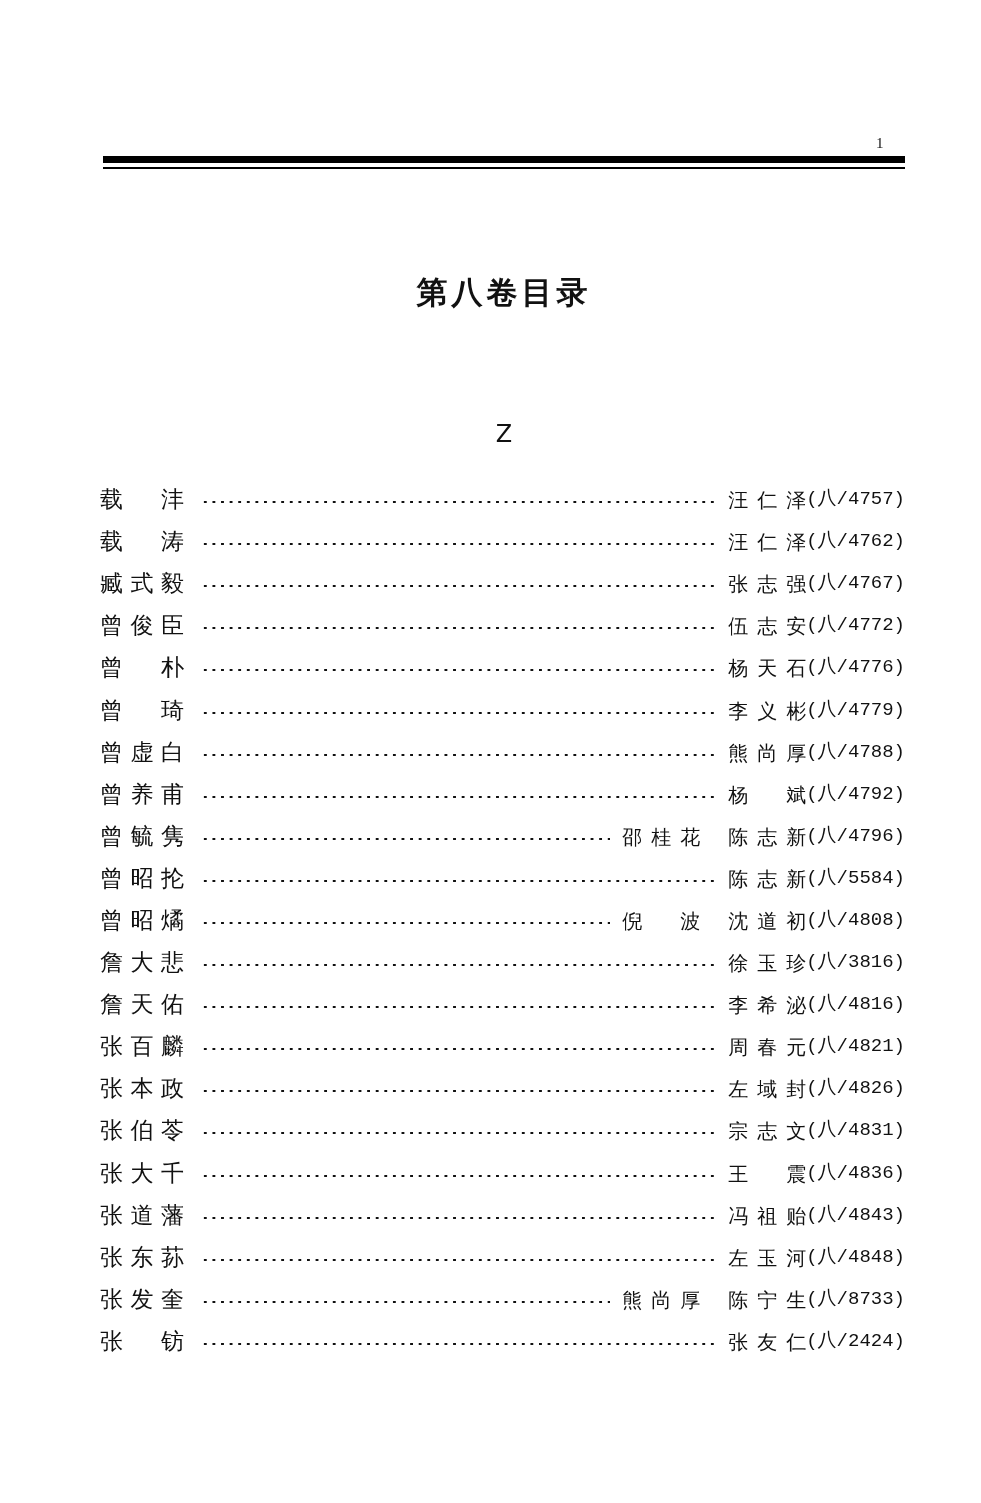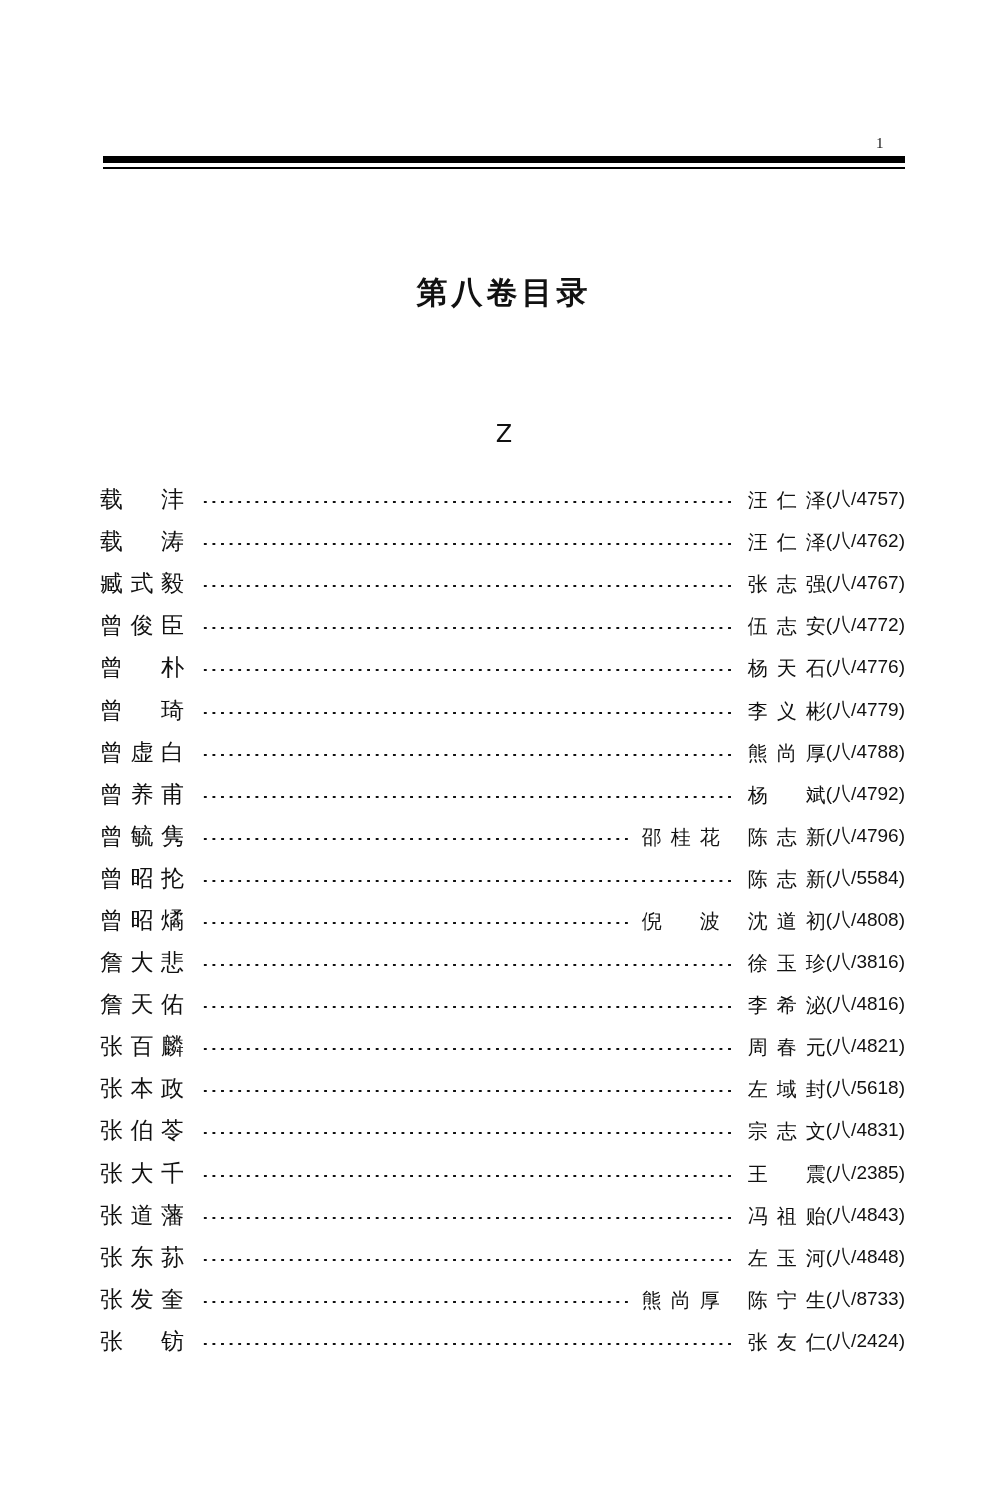--- a/index.html
+++ b/index.html
@@ -111,21 +111,21 @@
       width: 78px;
       font-size: 20px;
       line-height: 26px;
       display: flex;
       justify-content: space-between;
       white-space: nowrap;
       margin-top: 2px;
     }
     .pageref {
       flex: 0 0 auto;
-      font-family: Liberation Sans, sans-serif;
+      font-family: Liberation Mono, monospace;
       font-size: 19px;
       line-height: 26px;
       white-space: nowrap;
     }
     .ch { display: inline-block; }
   </style>
 </head>
 <body>
 
 <div class="page-number">1</div>
@@ -341,21 +341,21 @@
         <span class="ch">张</span>
         <span class="ch">本</span>
         <span class="ch">政</span>
       </span>
       <span class="leader"></span>
       <span class="author">
         <span class="ch">左</span>
         <span class="ch">域</span>
         <span class="ch">封</span>
       </span>
-      <span class="pageref">(八/5618)</span>
+      <span class="pageref">(八/4826)</span>
     </div>
     <div class="row">
       <span class="name">
         <span class="ch">张</span>
         <span class="ch">伯</span>
         <span class="ch">苓</span>
       </span>
       <span class="leader"></span>
       <span class="author">
         <span class="ch">宗</span>
@@ -368,21 +368,21 @@
       <span class="name">
         <span class="ch">张</span>
         <span class="ch">大</span>
         <span class="ch">千</span>
       </span>
       <span class="leader"></span>
       <span class="author">
         <span class="ch">王</span>
         <span class="ch">震</span>
       </span>
-      <span class="pageref">(八/2385)</span>
+      <span class="pageref">(八/4836)</span>
     </div>
     <div class="row">
       <span class="name">
         <span class="ch">张</span>
         <span class="ch">道</span>
         <span class="ch">藩</span>
       </span>
       <span class="leader"></span>
       <span class="author">
         <span class="ch">冯</span>

